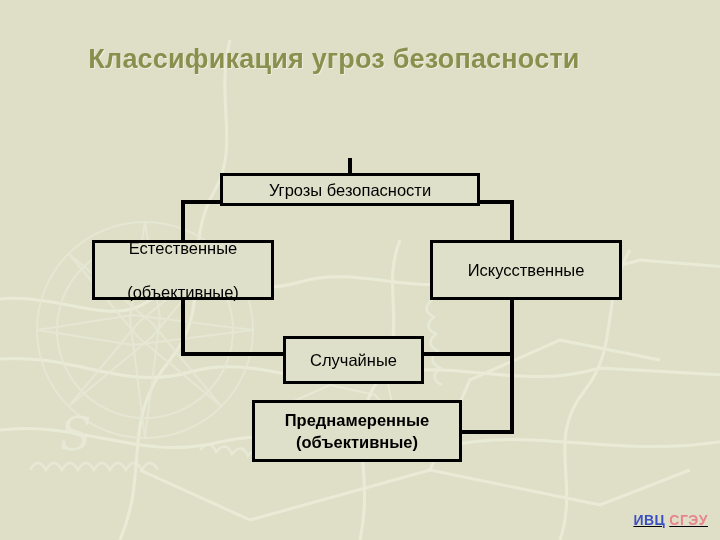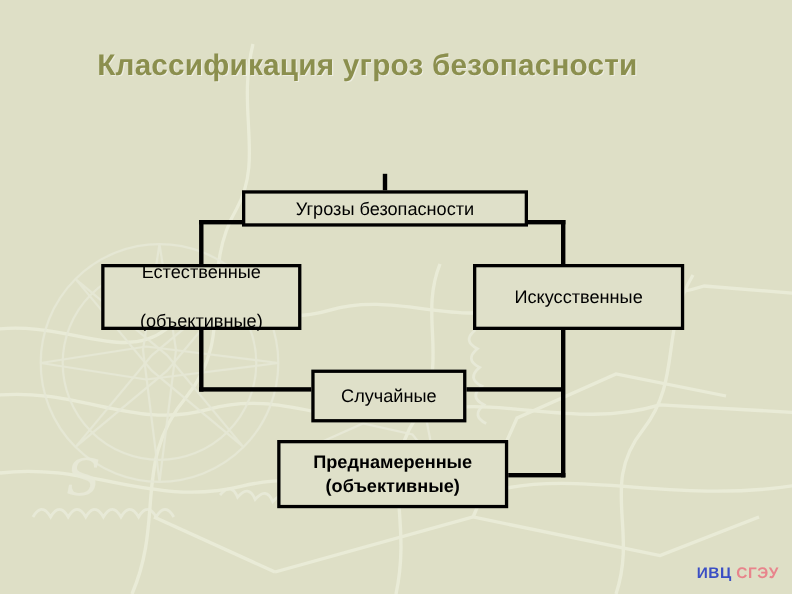--- a/index.html
+++ b/index.html
@@ -84,20 +84,21 @@
   
   #footer-logo {
     position: absolute;
     right: 12px;
     bottom: 12px;
     font-size: 14px;
     font-weight: bold;
     letter-spacing: 0.5px;
     z-index: 4;
     white-space: nowrap;
+    text-decoration: underline;
   }
   #footer-logo .logo-ivc { color: #3b4fc4; }
   #footer-logo .logo-sseu { color: #e8848c; margin-left: 4px; }
 </style>
 </head>
 <body>
 
 <div id="slide">
 
   <svg id="bg-watermark" viewBox="0 0 720 540" xmlns="http://www.w3.org/2000/svg" aria-hidden="true">

